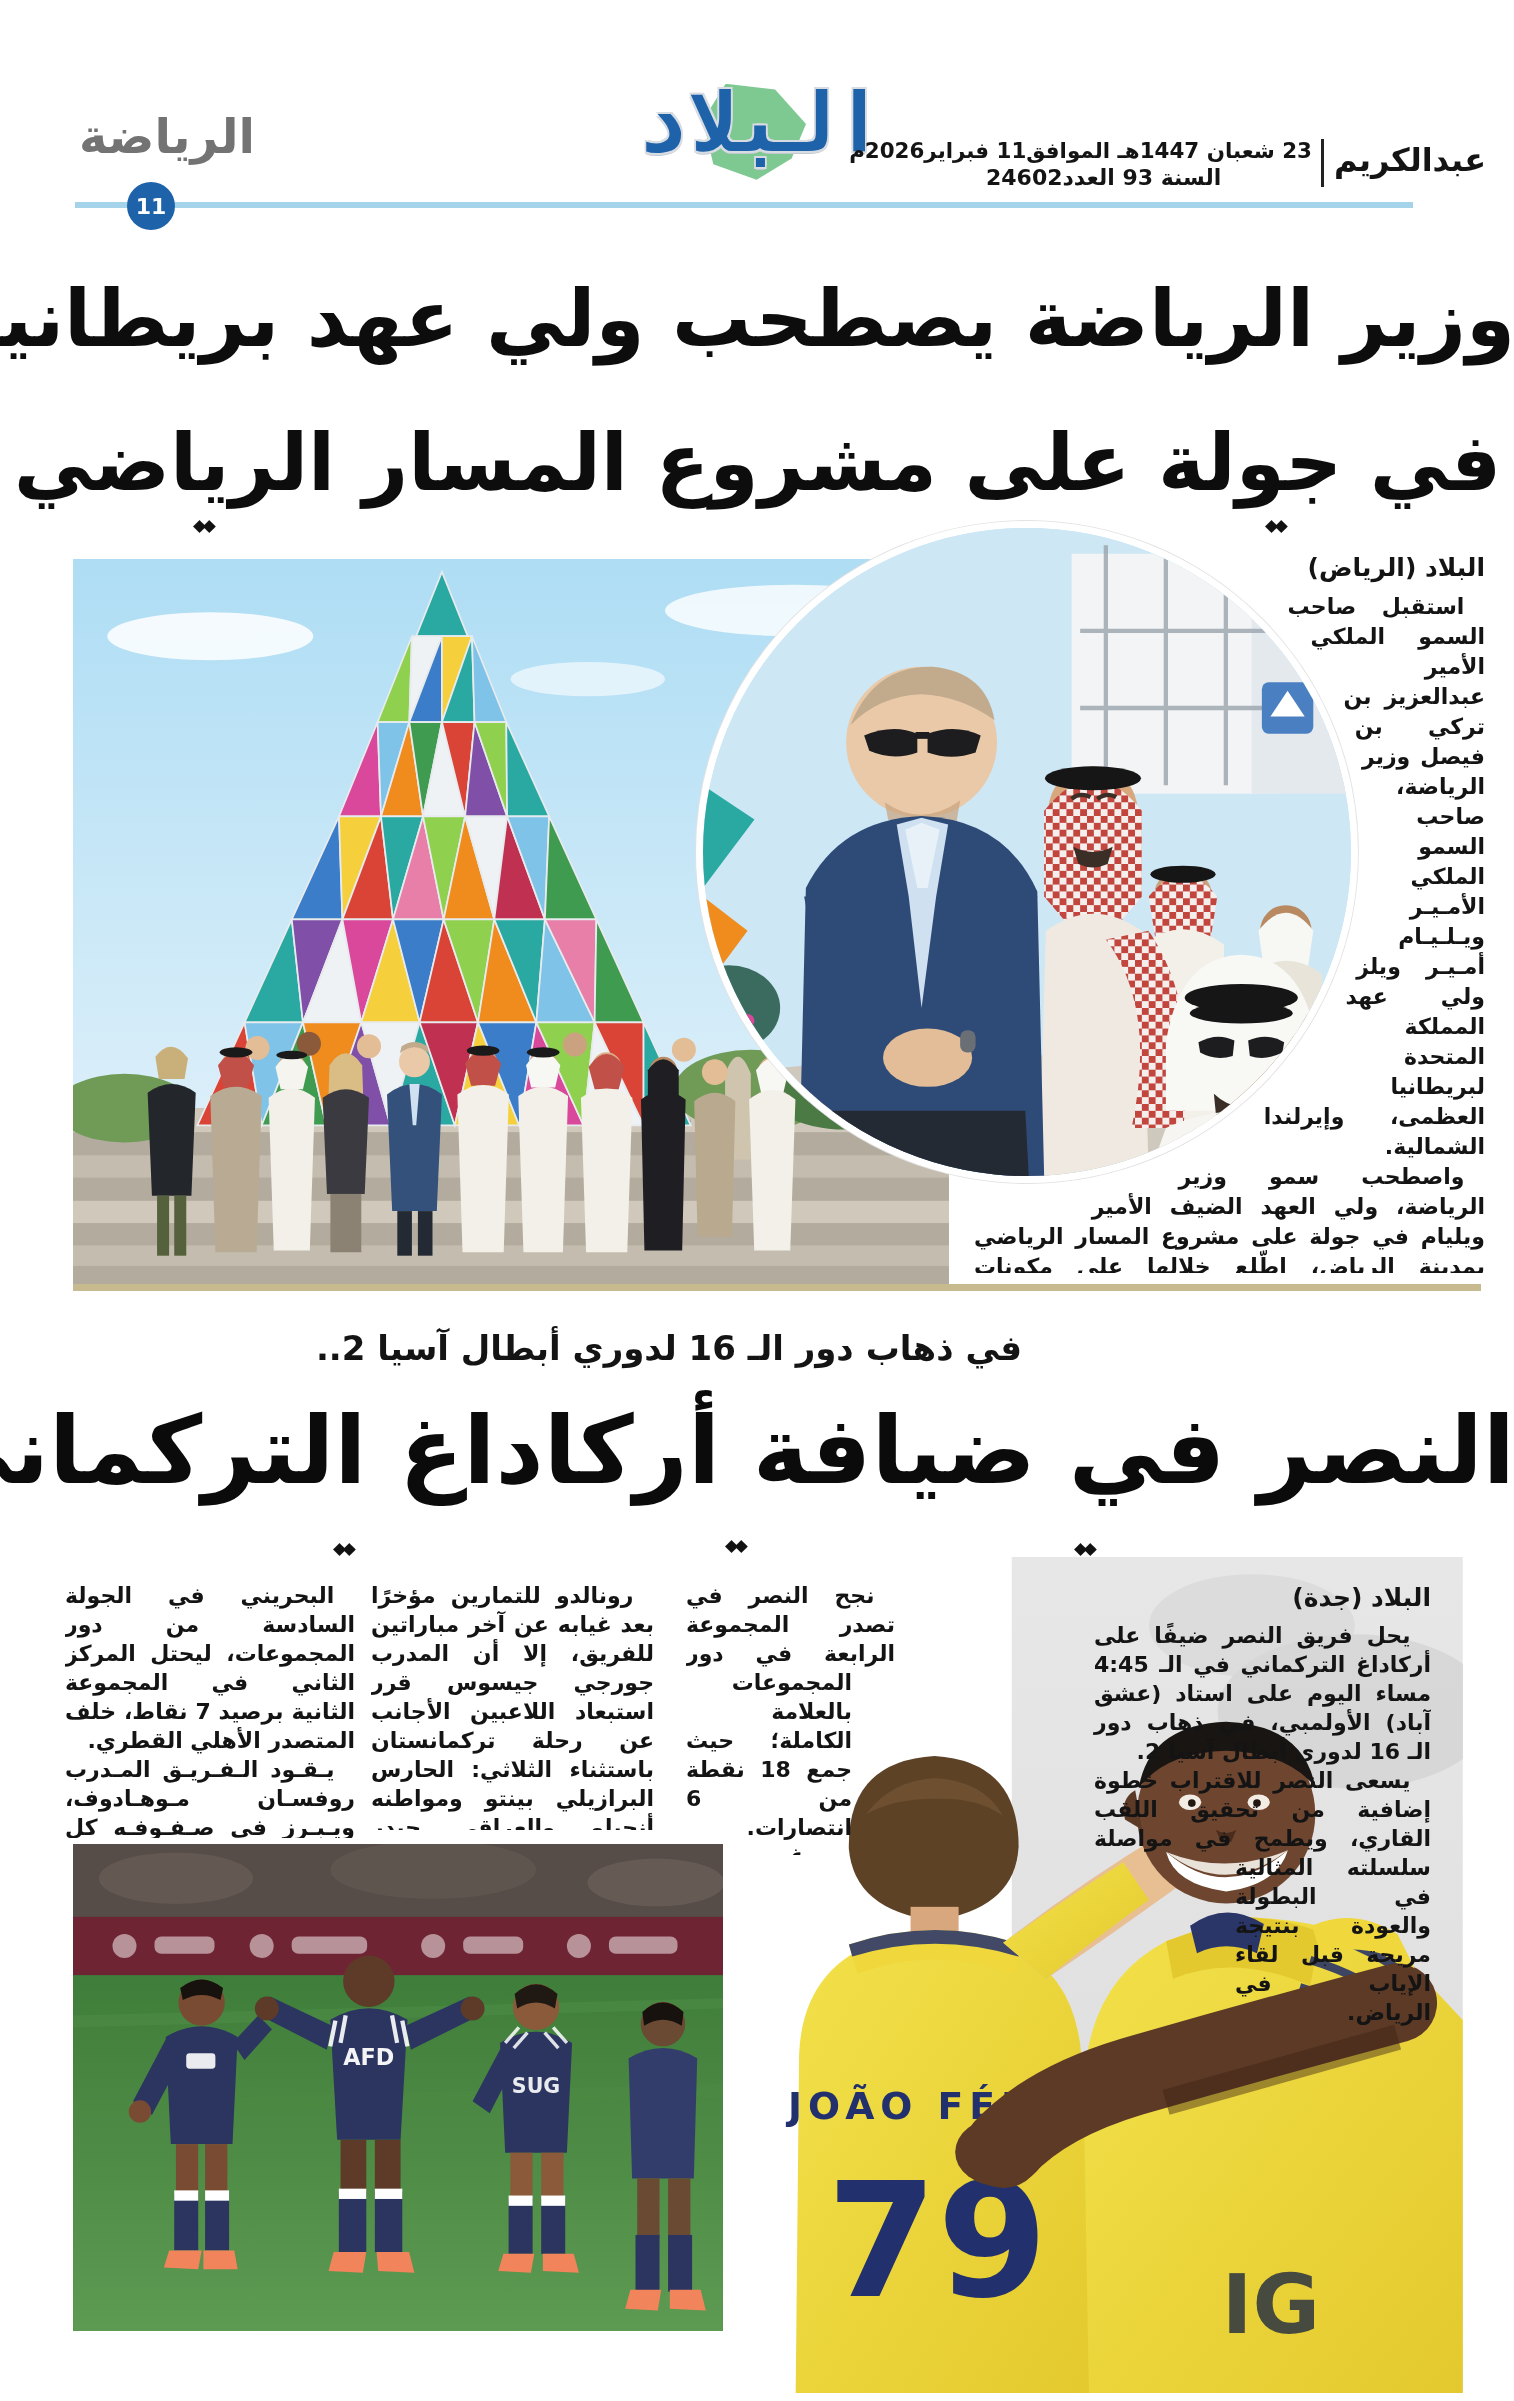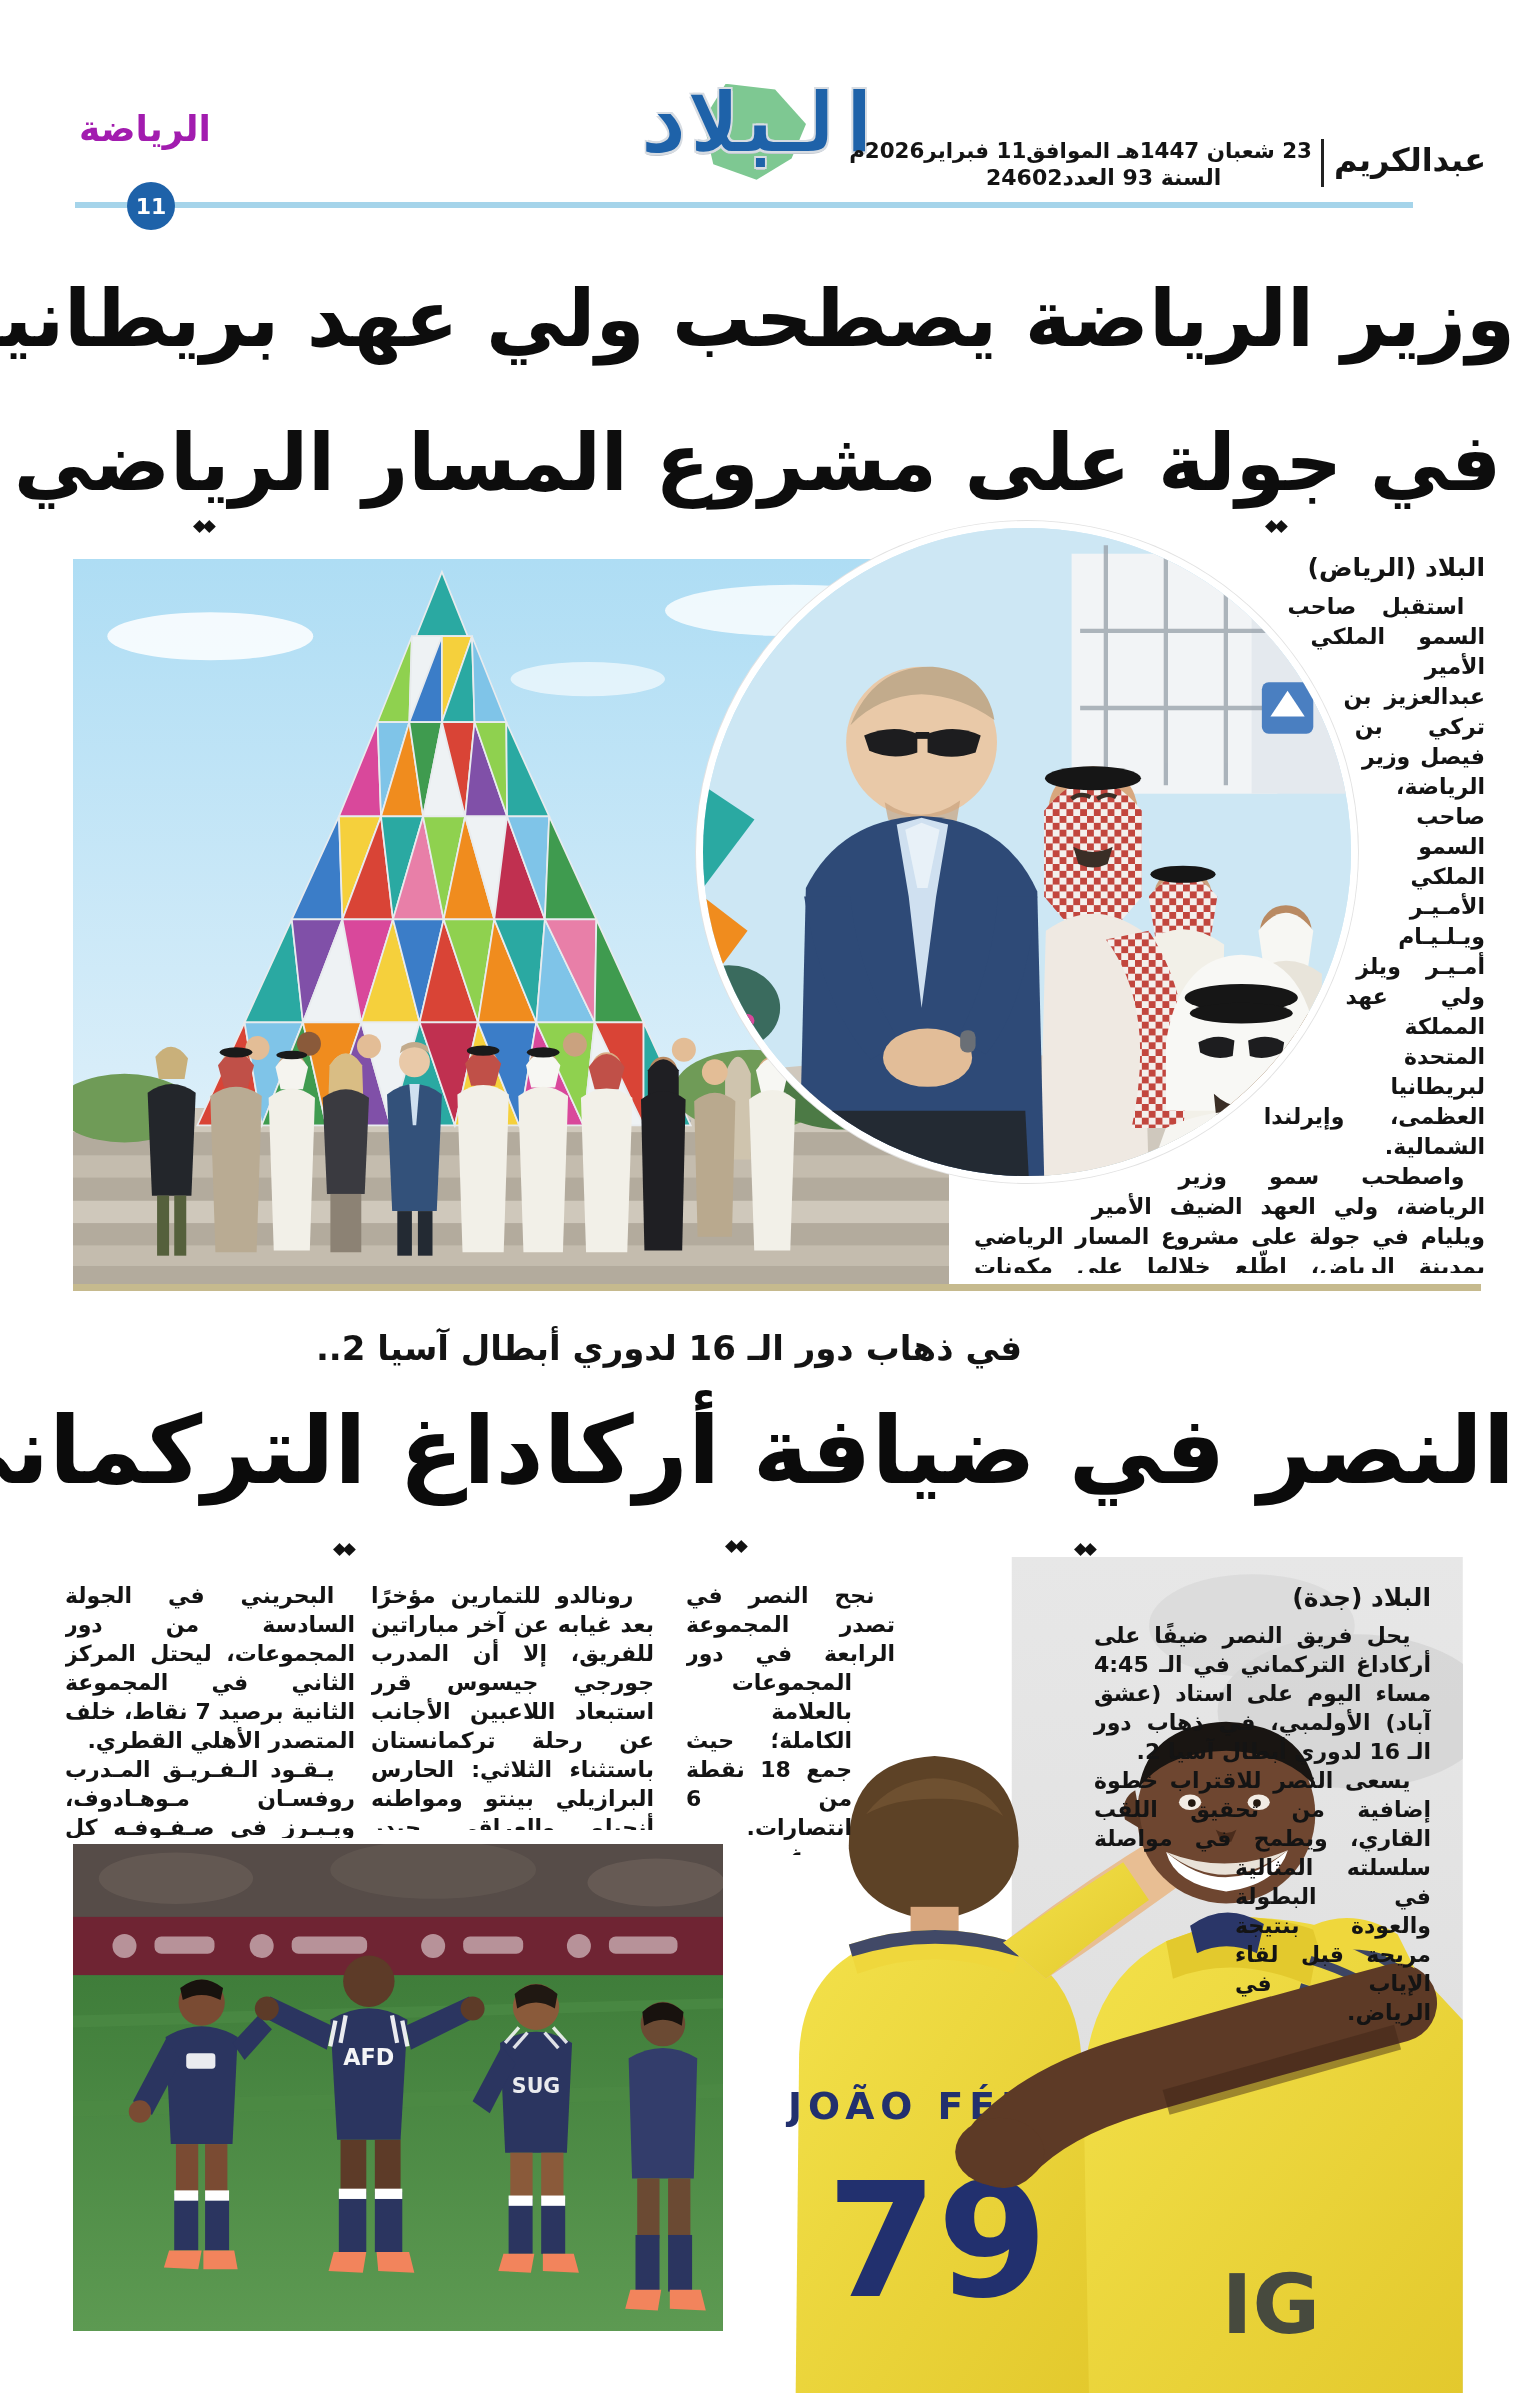--- a/index.html
+++ b/index.html
@@ -2,21 +2,21 @@
 <html lang="ar" style="font-size:13.7px"><head>
 <meta charset="utf-8">
 <style>
   html,body{margin:0;padding:0;background:#ffffff;}
   .page{
     position:relative;width:1515px;height:2401px;background:#fff;overflow:hidden;
     font-family:"DejaVu Sans","Liberation Sans",sans-serif;color:#141414;
   }
   .abs{position:absolute;}
   
-  .section-title{right: auto;left:79px;top:108px;font-size:36px;font-weight:900;color:#a21caf;direction:rtl;}
+  .section-title{right: auto;left:79px;top:108px;font-size:48px;font-weight:900;color:#737373;direction:rtl;}
   .blue-rule{left:75px;top:202px;width:1338px;height:6px;background:#a5d4ea;}
   .page-circle{left:127px;top:182px;width:48px;height:48px;border-radius:50%;background:#1e62a9;
     color:#fff;font-size:22px;font-weight:900;display:flex;align-items:center;justify-content:center;}
   .logo-wrap{left:636px;top:82px;width:249px;height:120px;}
   .logo-map{position:absolute;left:67px;top:1.7px;width:103px;height:96px;background:#7ec892;
     clip-path:polygon(22% 0,70% 6%,100% 42%,86% 78%,52% 100%,10% 84%,0 38%);}
   .logo-text{position:absolute;right:0;top:6.9px;width:100%;text-align:center;font-size:82px;line-height:1;
     font-weight:900;color:#1e62a9;direction:rtl;
     text-shadow:-1.7px -1.7px 0 #d7dce2,1.7px -1.7px 0 #d7dce2,-1.7px 1.7px 0 #d7dce2,1.7px 1.7px 0 #d7dce2,0 2.6px 0 #c3c9d1;font-family:Liberation Mono, monospace;}
   .weekday{left:1334px;top:141px;width:159px;font-size:32px;font-weight:900;direction:rtl;text-align:left;}

